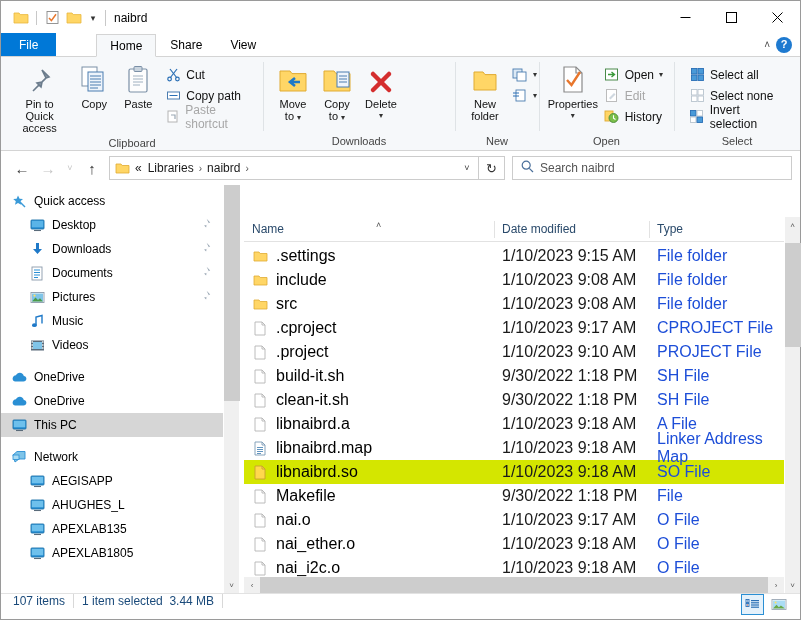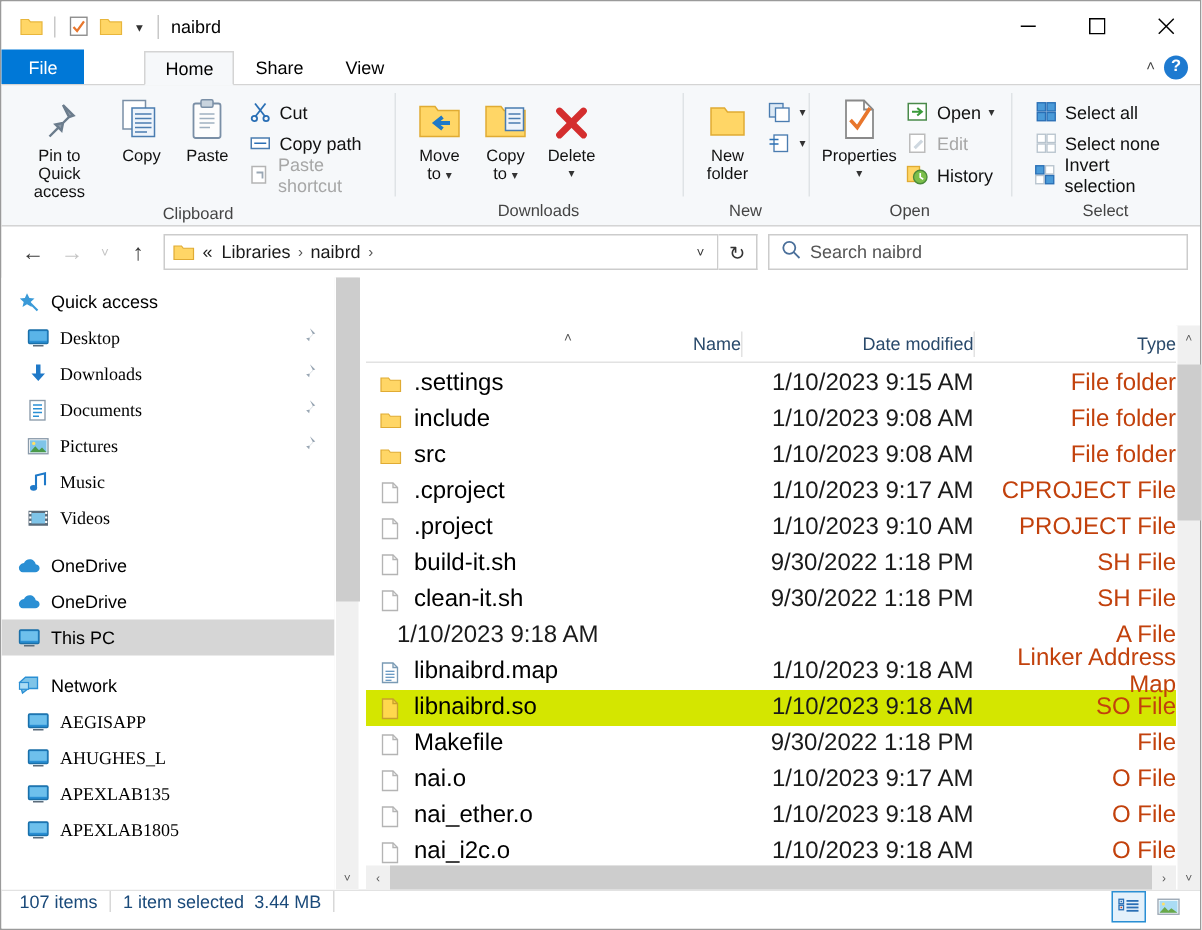--- a/index.html
+++ b/index.html
@@ -104,33 +104,33 @@
     justify-content:center; font-size:9px; color:#333; }
   .refresh { width:26px; height:24px; border:1px solid #cccccc; border-left:none; background:#fff;
      display:flex; align-items:center; justify-content:center; font-size:13px; color:#333; }
   .searchbox {
     flex:1; height:24px; border:1px solid #cccccc; background:#fff; margin-left:7px;
     display:flex; align-items:center; gap:6px; padding:0 8px;
   }
   .search-ph { font-size:12px; color:#555; }
 
   
-  .main { flex:1; display:flex; min-height:0; background:#fff;text-align:right; }
+  .main { flex:1; display:flex; min-height:0; background:#fff; }
 
   
   .sidebar {
     width:238px; flex:none; position:relative; background:#fff;
     border-right:none; display:flex;
   }
   .navlist { flex:1; padding-top:4px; overflow:hidden; }
   .navitem {
     height:24px; display:flex; align-items:center; gap:7px; padding-left:10px; font-size:12px;
     color:#000; position:relative;
   }
-  .navitem.indent1 { padding-left:16px;font-family:Liberation Serif, serif; }
+  .navitem.indent1 { padding-left:28px; }
   .navitem.sel { background:#d6d6d6; }
   .navitem .pin { margin-left:auto; margin-right:12px; }
   .navitem .nico { width:16px; height:16px; display:flex; align-items:center; justify-content:center; flex:none; }
   .nav-gap { height:8px; }
 
   
   .vscroll {
     width:16px; flex:none; background:#f0f0f0; display:flex; flex-direction:column;
     align-items:center; border-left:1px solid #fff;
   }
@@ -165,21 +165,21 @@
     position:absolute; left:132px; top:-4px; font-size:9px; color:#555;
   }
 
   .filelist { flex:1; overflow:hidden; background:#fff; padding-top:2px; }
   .frow {
     height:24px; display:flex; align-items:center; font-size:16px; color:#000;
   }
   .frow.selected { background:#d4e600; }
   .frow .fname { width:250px; flex:none; display:flex; align-items:center; gap:8px; padding-left:8px; }
   .frow .fdate { width:155px; flex:none; padding-left:8px; color:#1a1a1a; }
-  .frow .ftype { flex:1; padding-left:8px; color:#c2410c; }
+  .frow .ftype { flex:1; padding-left:8px; color:#1d4ed8; }
   .frow .ficon { width:16px; height:16px; flex:none; display:flex; align-items:center; justify-content:center; }
 
   .hscroll {
     height:16px; background:#f0f0f0; display:flex; align-items:center; flex:none;
   }
   .hscroll .arr { width:16px; height:16px; display:flex; align-items:center; justify-content:center;
     font-size:8px; color:#5a5a5a; }
   .hscroll .track { flex:1; height:16px; position:relative; }
   .hscroll .thumb { position:absolute; top:0; height:16px; background:#cdcdcd; }
 
@@ -852,20 +852,29 @@
                       <path d="M8 1v3h3" fill="none" stroke="#b4b4b4" stroke-width="0.9"></path>
                     </svg>
                   </span>
                 <span>clean-it.sh</span>
               </div>
               <div class="fdate">9/30/2022 1:18 PM</div>
               <div class="ftype">SH File</div>
             </div>
 
             <div class="frow">
+              <div class="fname">
+                <span class="ficon">
+                    <svg width="12" height="15" viewBox="0 0 12 15">
+                      <path d="M1 1h7l3 3v10H1z" fill="#fff" stroke="#b4b4b4" stroke-width="0.9"></path>
+                      <path d="M8 1v3h3" fill="none" stroke="#b4b4b4" stroke-width="0.9"></path>
+                    </svg>
+                  </span>
+                <span>libnaibrd.a</span>
+              </div>
               <div class="fdate">1/10/2023 9:18 AM</div>
               <div class="ftype">A File</div>
             </div>
 
             <div class="frow">
               <div class="fname">
                 <span class="ficon">
                     <svg width="12" height="15" viewBox="0 0 12 15">
                       <path d="M1 1h7l3 3v10H1z" fill="#fff" stroke="#7a9ab4" stroke-width="0.9"></path>
                       <path d="M8 1v3h3" fill="none" stroke="#7a9ab4" stroke-width="0.9"></path>

